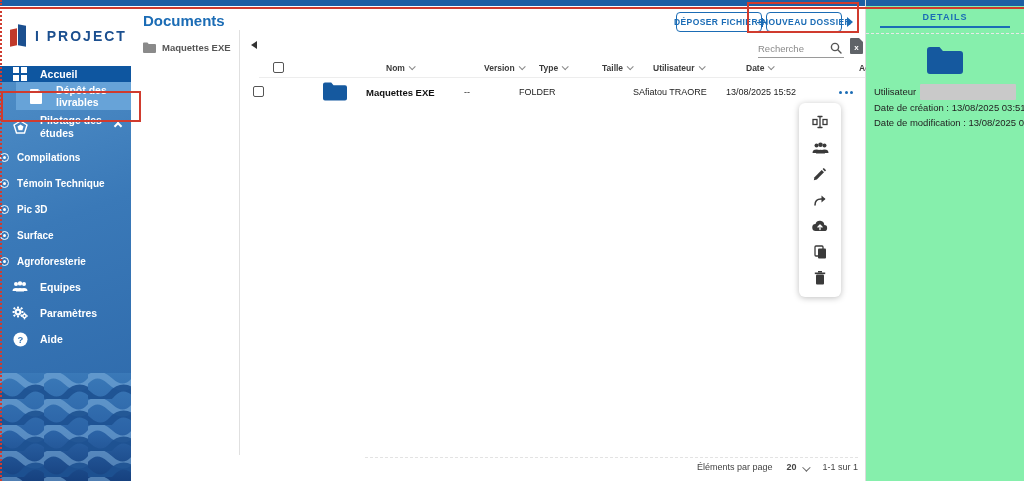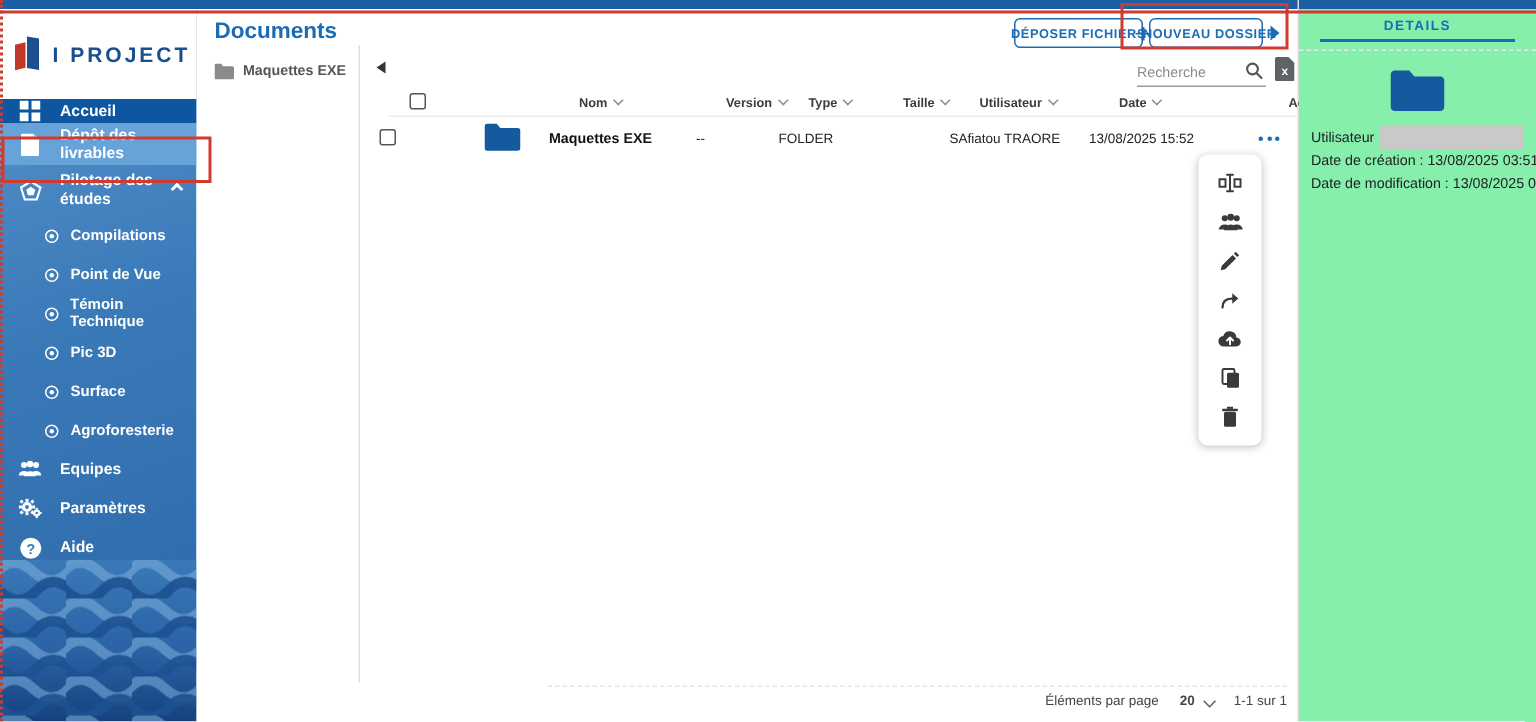--- a/index.html
+++ b/index.html
@@ -20,24 +20,24 @@
   .logo-area { position:relative; height:60px; background:#fff; display:flex; align-items:center; padding-left:10px; gap:7px; }
   .logo-mark { position:relative; width:18px; height:26px; }
   .logo-mark .red { position:absolute; left:0; top:6px; width:7px; height:17px; background:#c0392b; transform:skewY(-14deg); }
   .logo-mark .blue { position:absolute; left:8px; top:2px; width:8px; height:21px; background:#1b4f8f; transform:skewY(10deg); }
   .logo-text { color:#1b4f8f; font-weight:bold; font-size:14px; letter-spacing:2px; }
 
   .nav { position:relative; z-index:2; }
   .nav-item { display:flex; align-items:center; gap:12px; padding:0 0 0 12px; color:#fff; font-size:10.5px; font-weight:bold; cursor:pointer; }
   .nav-item .nico { width:16px; height:16px; flex:0 0 16px; display:flex; align-items:center; justify-content:center; }
   .ni-accueil { height:16px; background:#0e56a0; }
-  .ni-depot { height:28px; background:#67a3d8; }
+  .ni-depot { height:28px; background:#67a3d8;margin-left:16px; }
   .ni-pilotage { height:34px; position:relative; padding-right:16px; line-height:1.25; }
   .ni-pilotage .chev-up { position:absolute; right:10px; top:13px; width:6px; height:6px; border-left:2px solid #fff; border-top:2px solid #fff; transform:rotate(45deg); }
-  .sub-item { display:flex; align-items:center; gap:8px; padding-left:30px; height:26px; color:#fff; font-size:10px; font-weight:bold; cursor:pointer; }
+  .sub-item { display:flex; align-items:center; gap:8px; height:26px; color:#fff; font-size:10px; font-weight:bold; cursor:pointer; }
   .sub-item .radio { width:9px; height:9px; border:1.4px solid #fff; border-radius:50%; display:flex; align-items:center; justify-content:center; }
   .sub-item .radio::after { content:""; width:3px; height:3px; background:#fff; border-radius:50%; }
   .ni-bottom { height:26px; }
 
   .waves { position:absolute; left:0; bottom:0; width:131px; height:108px; z-index:1; }
 
   
   .tree-panel { position:absolute; left:131px; top:6px; width:108px; height:475px; background:#fff; }
   .page-title { position:absolute; left:12px; top:6px; color:#1b6cb5; font-size:15px; font-weight:bold; }
   .tree-item { position:absolute; left:12px; top:36px; display:flex; align-items:center; gap:6px; font-size:9.5px; color:#555; font-weight:bold; cursor:pointer; white-space:nowrap; }
@@ -139,24 +139,20 @@
               <polygon points="7.5,1 14,5 11.5,13 3.5,13 1,5" fill="none" stroke="#fff" stroke-width="1.4"></polygon>
               <polygon points="7.5,4.5 10.5,6.5 9.4,10.2 5.6,10.2 4.5,6.5" fill="#fff"></polygon>
             </svg>
         </span>
         <span style="max-width:72px;">Pilotage des études</span>
         <span class="chev-up"></span>
       </div>
       <div class="sub-item">
         <span class="radio"></span>
         <span>Compilations</span>
-      </div>
-      <div class="sub-item">
-        <span class="radio"></span>
-        <span>Point de Vue</span>
       </div>
       <div class="sub-item">
         <span class="radio"></span>
         <span>Témoin Technique</span>
       </div>
       <div class="sub-item">
         <span class="radio"></span>
         <span>Pic 3D</span>
       </div>
       <div class="sub-item">

